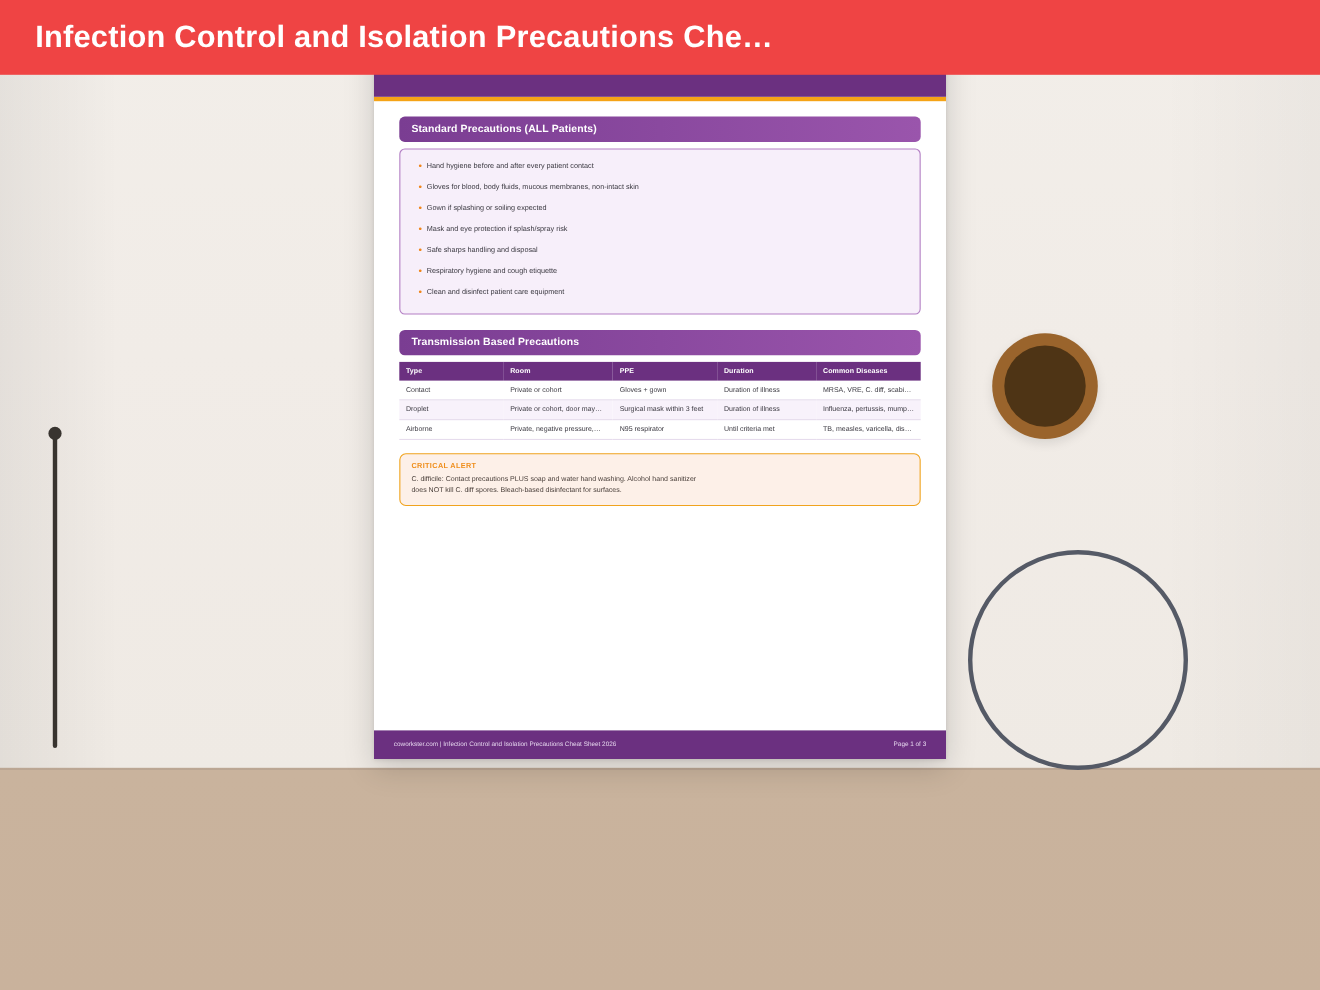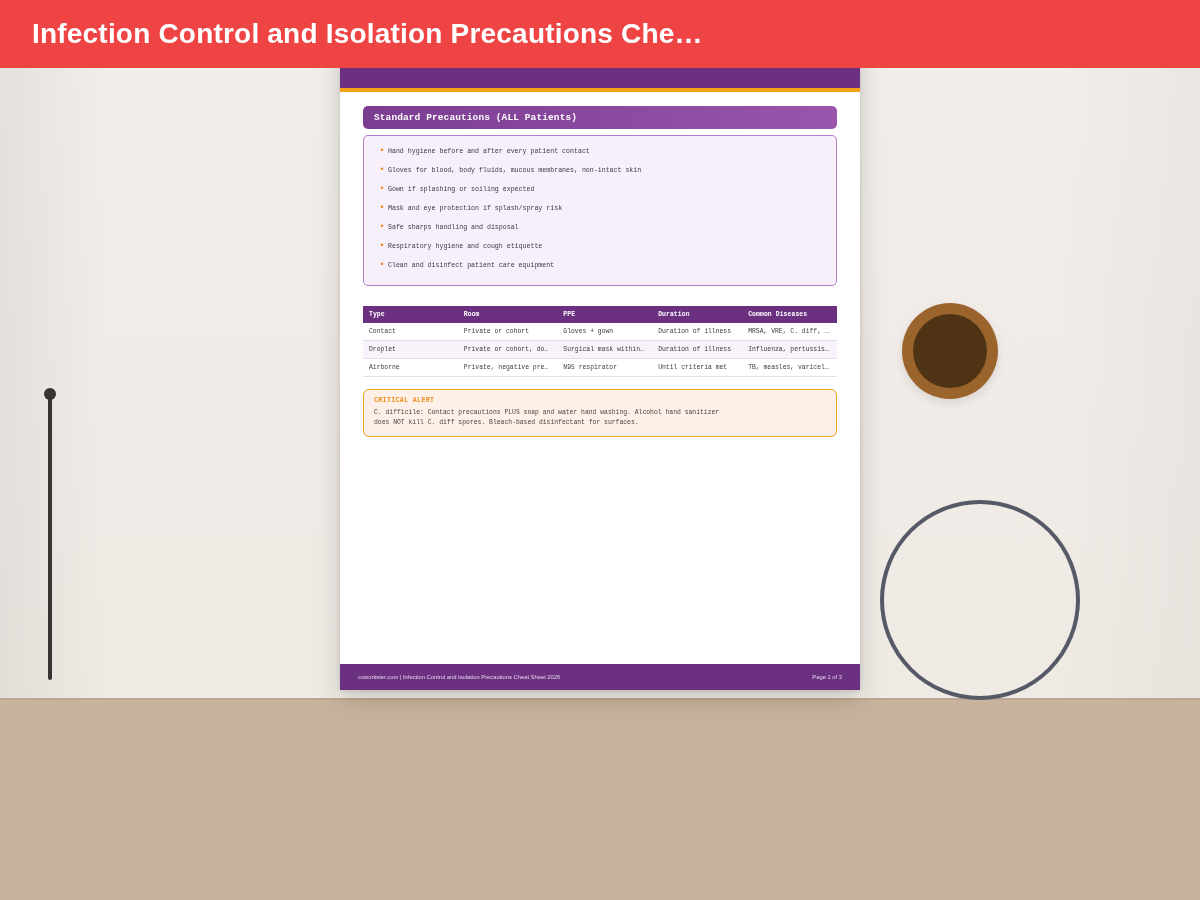--- a/index.html
+++ b/index.html
@@ -73,21 +73,21 @@
   }
   .doc-header {
     position:relative; height:68px; background:#6b3080;
   }
   .doc-header-dash {
     position:absolute; right:36px; top:31px; width:14px; height:2px;
     background:#f29400;
   }
   .doc-rule { height:4px; background:#f5a316; }
 
-  .doc-body { padding:14px 23px 0 23px;font-family:Liberation Mono, monospace; }
+  .doc-body { padding:14px 23px 0 23px; }
 
   .section-pill {
     background:linear-gradient(90deg,#7a3d92 0%, #9a55ac 100%);
     color:#fff; font-size:9.5px; font-weight:bold;
     padding:6px 11px; border-radius:5px; letter-spacing:.1px;
   }
 
   .bullet-card {
     margin-top:6px; border:1px solid #b37fc4; border-radius:5px;
     background:#f7effa; padding:10px 12px 14px 12px;
@@ -197,20 +197,21 @@
           <span class="bullet-text">Respiratory hygiene and cough etiquette</span>
         </div>
         <div class="bullet-row">
           <span class="bullet-dot">•</span>
           <span class="bullet-text">Clean and disinfect patient care equipment</span>
         </div>
       </div>
 
       <div class="spacer-18"></div>
 
+      <div class="section-pill">Transmission Based Precautions</div>
 
       <table class="precautions">
         <thead>
           <tr>
             <th class="col-type">Type</th>
             <th class="col-room">Room</th>
             <th class="col-ppe">PPE</th>
             <th class="col-dur">Duration</th>
             <th class="col-dis">Common Diseases</th>
           </tr>

